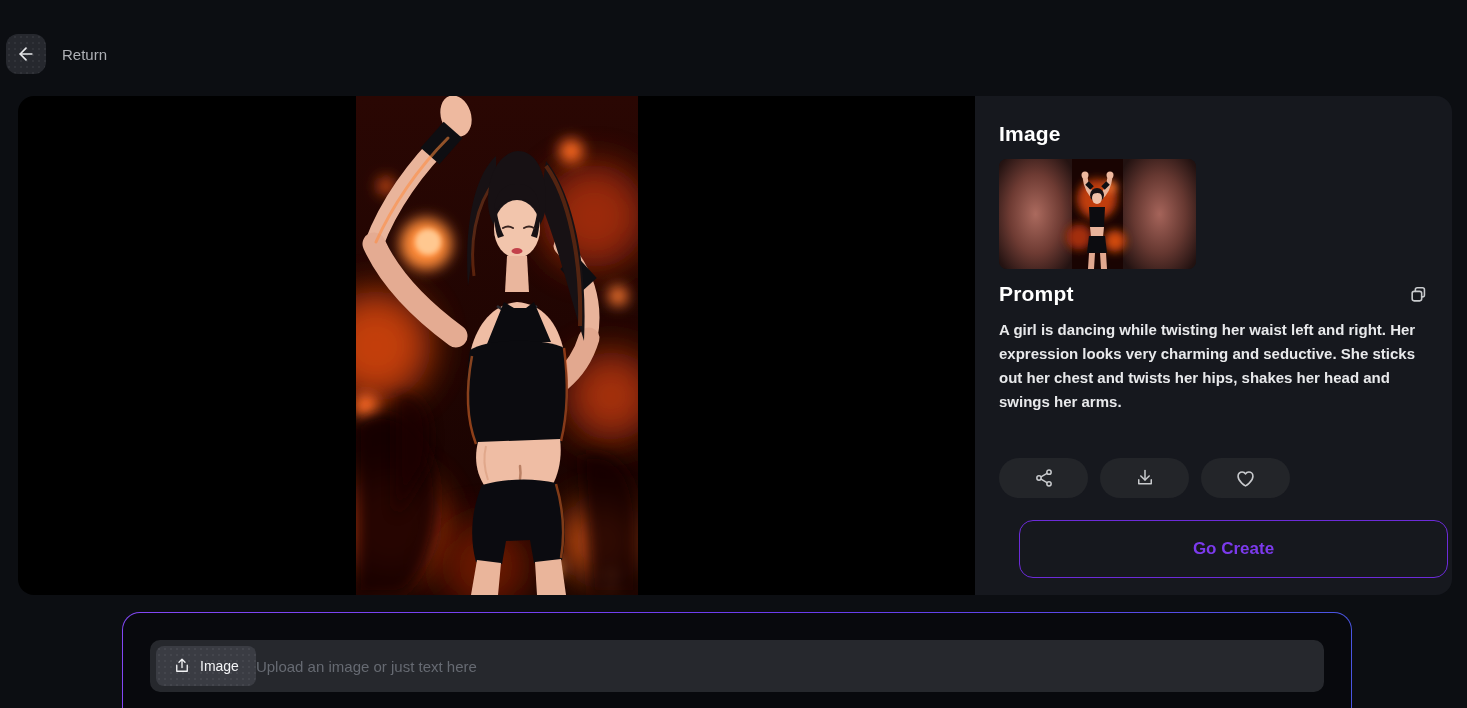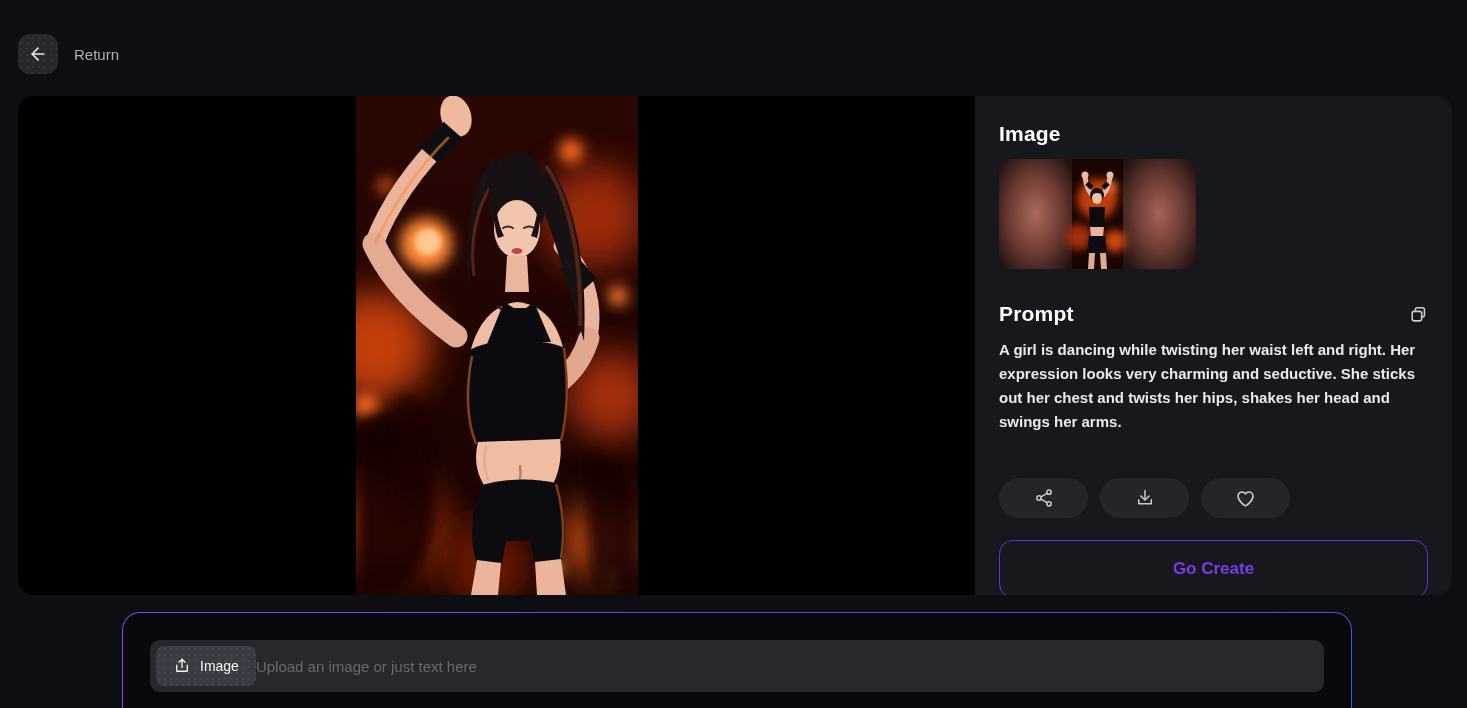--- a/index.html
+++ b/index.html
@@ -4,21 +4,21 @@
 <style>
   * { margin:0; padding:0; box-sizing:border-box; }
   html,body { width:1467px; height:708px; overflow:hidden; }
   body {
     background:#0c0e12;
     font-family:"Liberation Sans", sans-serif;
     color:#fff;
     position:relative;
   }
   
-  .topbar { position:absolute; left:18px; top:34px; display:flex; align-items:center; gap:16px; }
+  .topbar { position:absolute; left:6px; top:34px; display:flex; align-items:center; gap:16px; }
   .return-btn {
     width:40px; height:40px; border:none; border-radius:12px; cursor:pointer;
     background-color:#26282e;
     background-image:radial-gradient(rgba(255,255,255,.05) 1px, transparent 1.2px);
     background-size:6px 6px;
     display:flex; align-items:center; justify-content:center; color:#e8e9eb;
   }
   .return-label { font-size:15px; color:#aeb0b5; }
 
   
@@ -27,34 +27,34 @@
     border-radius:16px; overflow:hidden; display:flex;
   }
   .media-viewer { flex:1; background:#000; display:flex; align-items:center; justify-content:center; }
   .generated-image { width:282px; height:499px; }
 
   .info-panel { width:477px; background:#16181e; padding:26px 24px 0 24px; }
   .panel-heading { font-size:21px; font-weight:700; color:#ffffff; letter-spacing:.2px; }
   .thumb {
     margin-top:13px; width:197px; height:110px; border-radius:8px; overflow:hidden; cursor:pointer;
   }
-  .prompt-row { margin-top:33px; display:flex; align-items:center; justify-content:space-between; }
+  .prompt-row { margin-top:13px; display:flex; align-items:center; justify-content:space-between; }
   .copy-btn { background:none; border:none; color:#c9cbce; cursor:pointer; padding:0; display:flex; }
   .prompt-text {
     margin-top:12px; font-size:15px; line-height:24px; color:#e8e9eb; font-weight:700;
   }
   .actions { margin-top:44px; display:flex; gap:12px; }
   .pill-btn {
     width:89px; height:40px; border:none; border-radius:20px; background:#232529;
     color:#c9cbce; display:flex; align-items:center; justify-content:center; cursor:pointer;
   }
   .go-create {
     margin-top:22px; width:100%; height:58px; border-radius:14px;
     background:transparent; border:1px solid #6c2bd9;
-    font-size:17px; font-weight:700; cursor:pointer; font-family:inherit;
+    font-size:17px; font-weight:700; cursor:pointer; font-family:inherit;margin-left:20px;
   }
 
   
   .composer-border {
     position:absolute; left:122px; top:612px; width:1230px; height:120px;
     border-radius:18px 18px 0 0; padding:1px;
     background:linear-gradient(90deg,#8247f5,#6a3bee 55%,#4a55e2);
   }
   .composer-inner {
     width:100%; height:100%; border-radius:17px 17px 0 0; background:#08090d; padding:27px;

